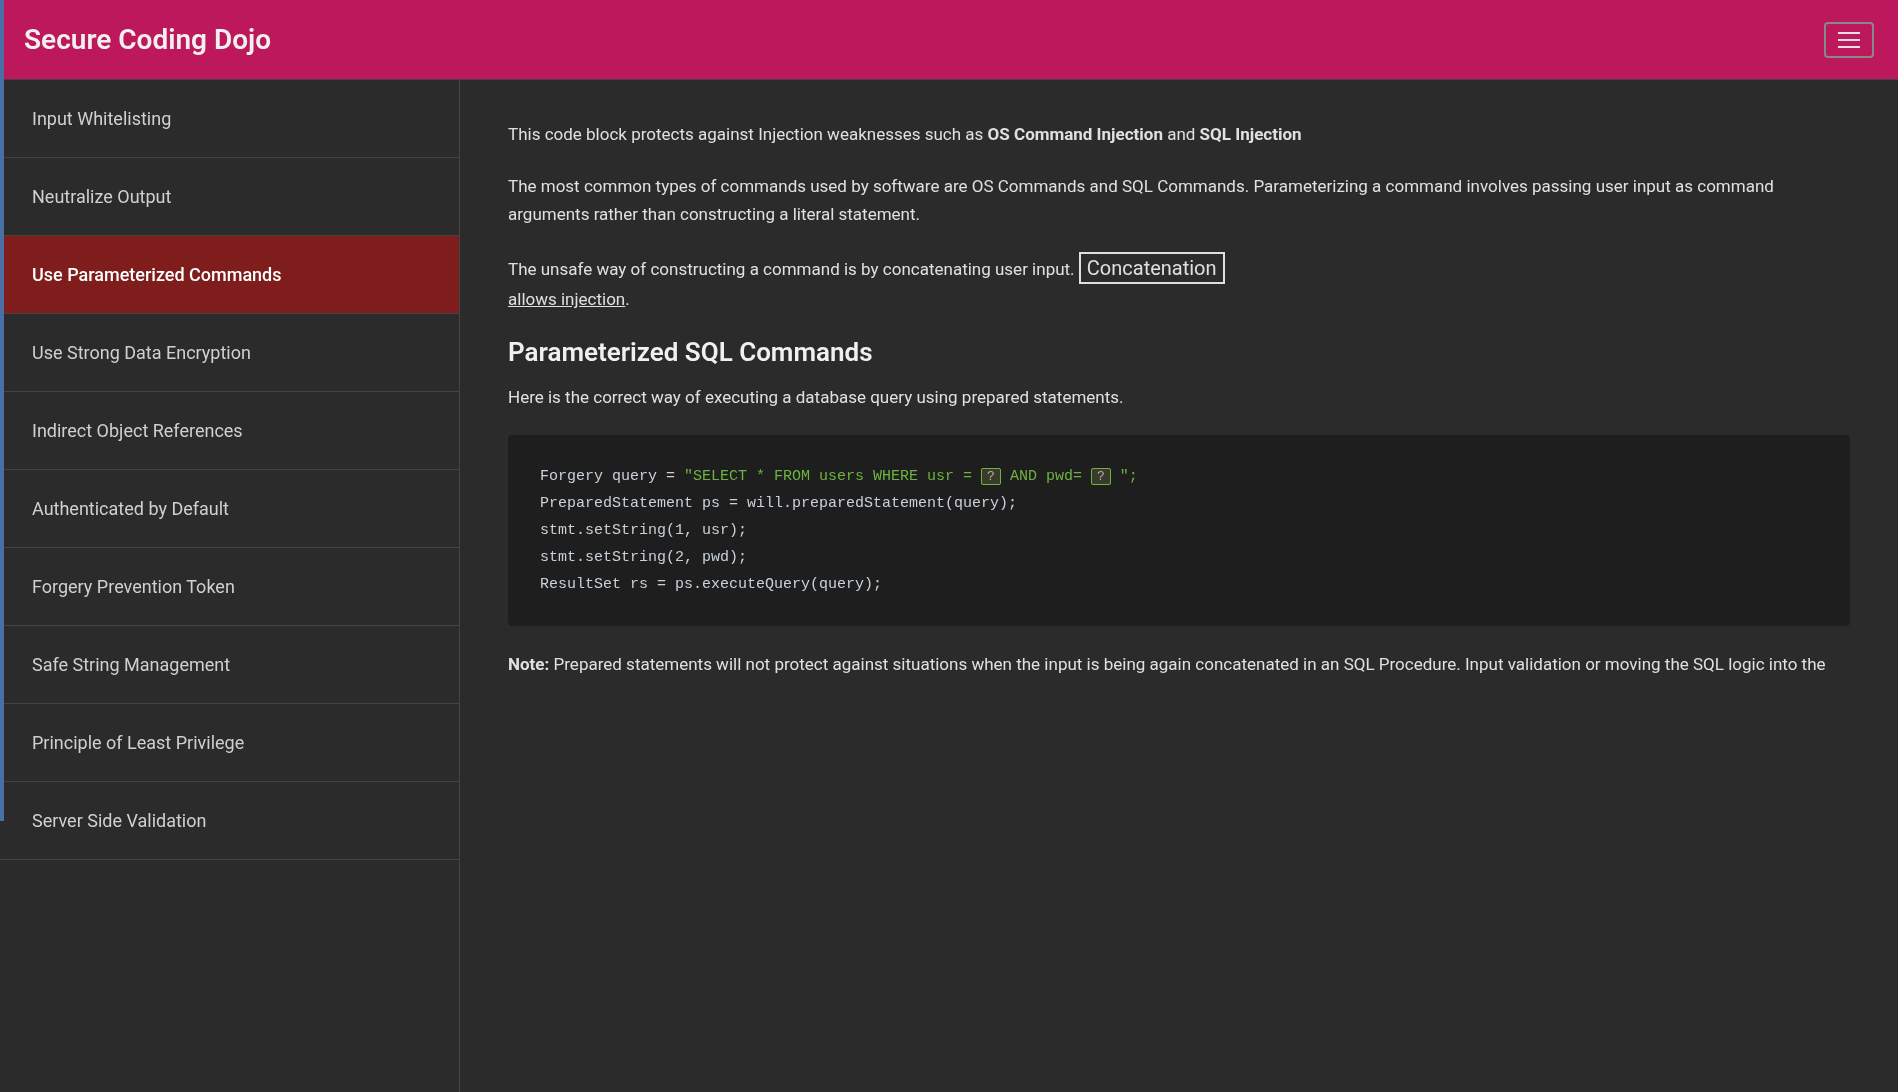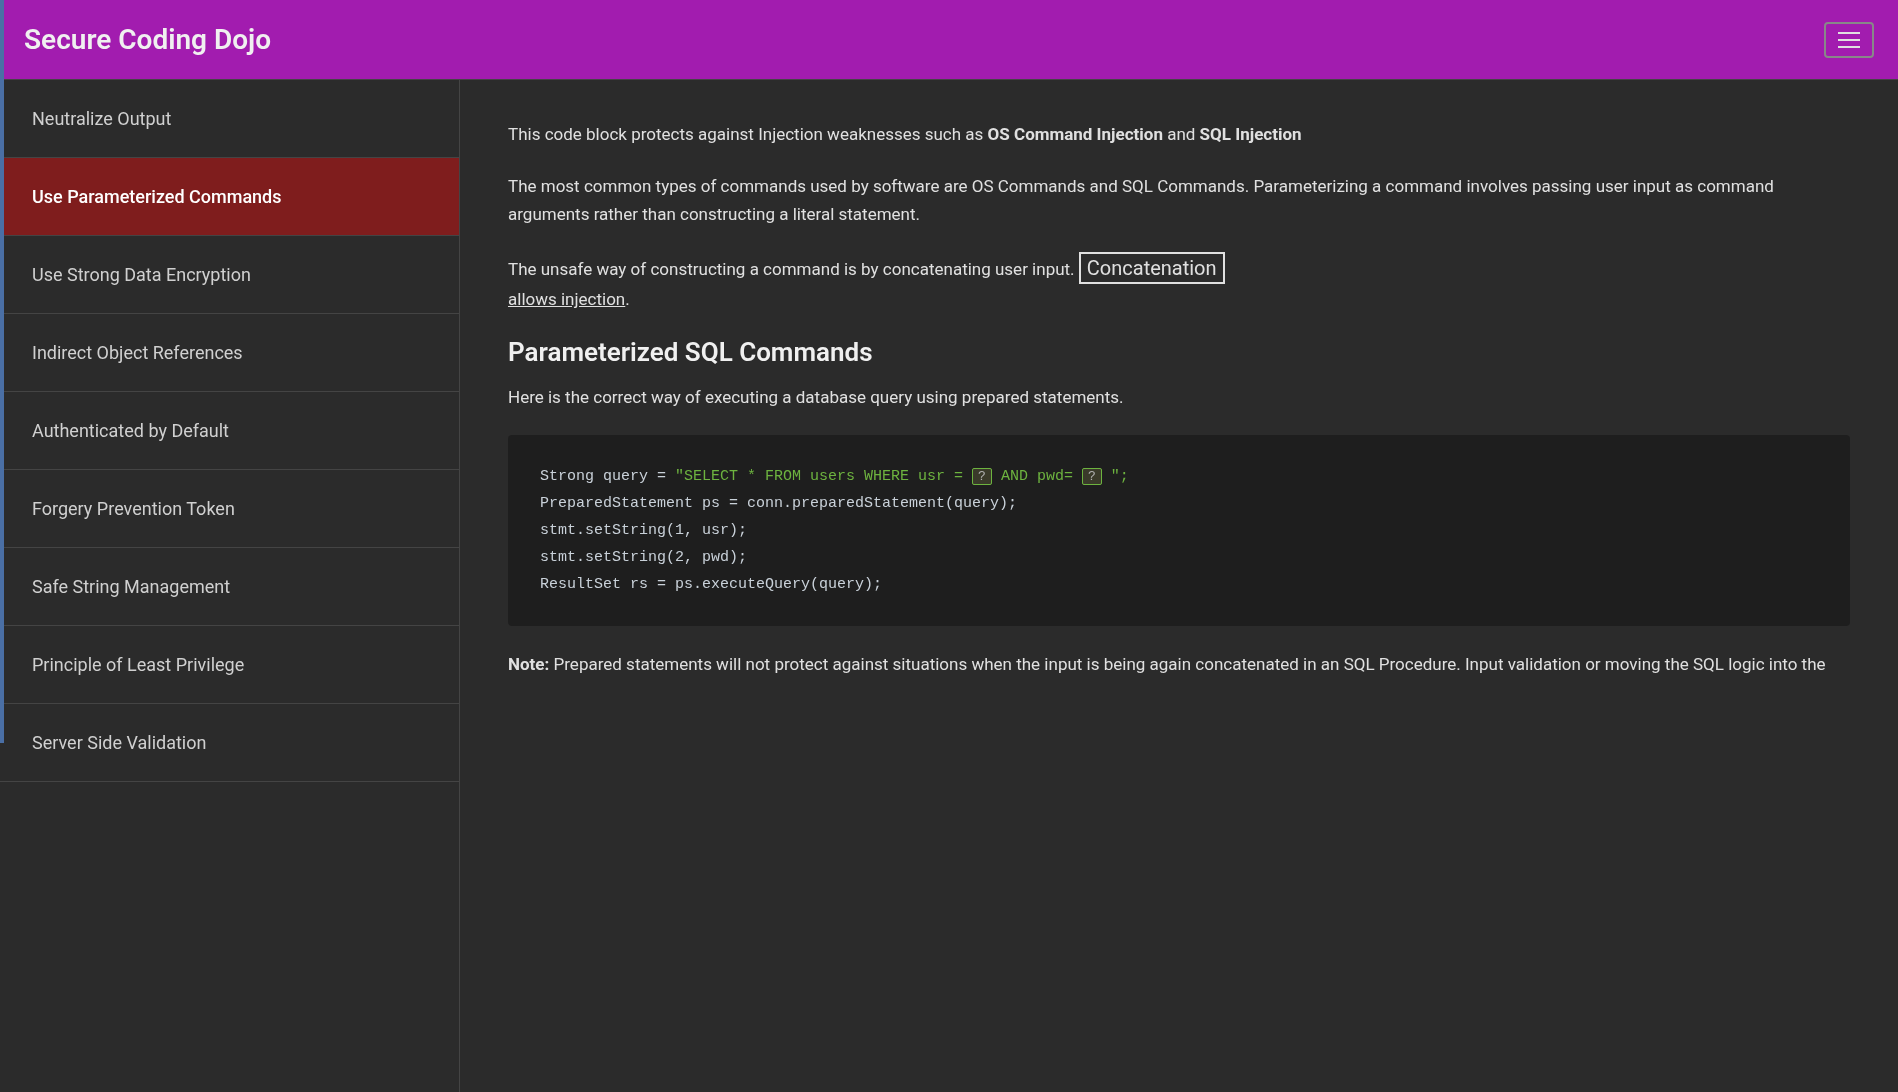--- a/index.html
+++ b/index.html
@@ -6,21 +6,21 @@
     body {
       font-family: -apple-system, BlinkMacSystemFont, 'Segoe UI', Roboto, sans-serif;
       background: #2b2b2b;
       color: #e0e0e0;
       height: 1092px;
       overflow: hidden;
     }
 
     
     .header {
-      background: #a21caf;
+      background: #be185d;
       height: 80px;
       display: flex;
       align-items: center;
       justify-content: space-between;
       padding: 0 24px;
       border-bottom: 1px solid #444;
       position: relative;
     }
     .header::after {
       content: '';
@@ -168,20 +168,23 @@
     <span></span>
     <span></span>
     <span></span>
   </button>
 </header>
 
 <div class="main-layout">
 
   <nav class="sidebar">
     <div class="sidebar-item">
+      <span>Input Whitelisting</span>
+    </div>
+    <div class="sidebar-item">
       <span>Neutralize Output</span>
     </div>
     <div class="sidebar-item active">
       <span>Use Parameterized Commands</span>
     </div>
     <div class="sidebar-item">
       <span>Use Strong Data Encryption</span>
     </div>
     <div class="sidebar-item">
       <span>Indirect Object References</span>
@@ -216,29 +219,29 @@
       <span class="concatenation-highlight">Concatenation</span>
       <br><span class="underline-highlight">allows injection</span><span>.</span>
     </p>
 
     <h2 class="section-heading">Parameterized SQL Commands</h2>
 
     <p class="content-para">Here is the correct way of executing a database query using prepared statements.</p>
 
     <div class="code-block">
       <div>
-        <span class="code-type">Strong</span>
+        <span class="code-type">Forgery</span>
         <span> query = </span>
         <span class="code-string">"SELECT * FROM users WHERE usr =</span>
         <span class="code-placeholder">?</span>
         <span class="code-string"> AND pwd=</span>
         <span class="code-placeholder">?</span>
         <span class="code-string">";</span>
       </div>
-      <div>PreparedStatement ps = conn.preparedStatement(query);</div>
+      <div>PreparedStatement ps = will.preparedStatement(query);</div>
       <div>stmt.setString(1, usr);</div>
       <div>stmt.setString(2, pwd);</div>
       <div>ResultSet rs = ps.executeQuery(query);</div>
     </div>
 
     <p class="note-para">
       <strong>Note:</strong><span> Prepared statements will not protect against situations when the input is being again concatenated in an SQL Procedure. Input validation or moving the SQL logic into the</span>
     </p>
 
   </main>

